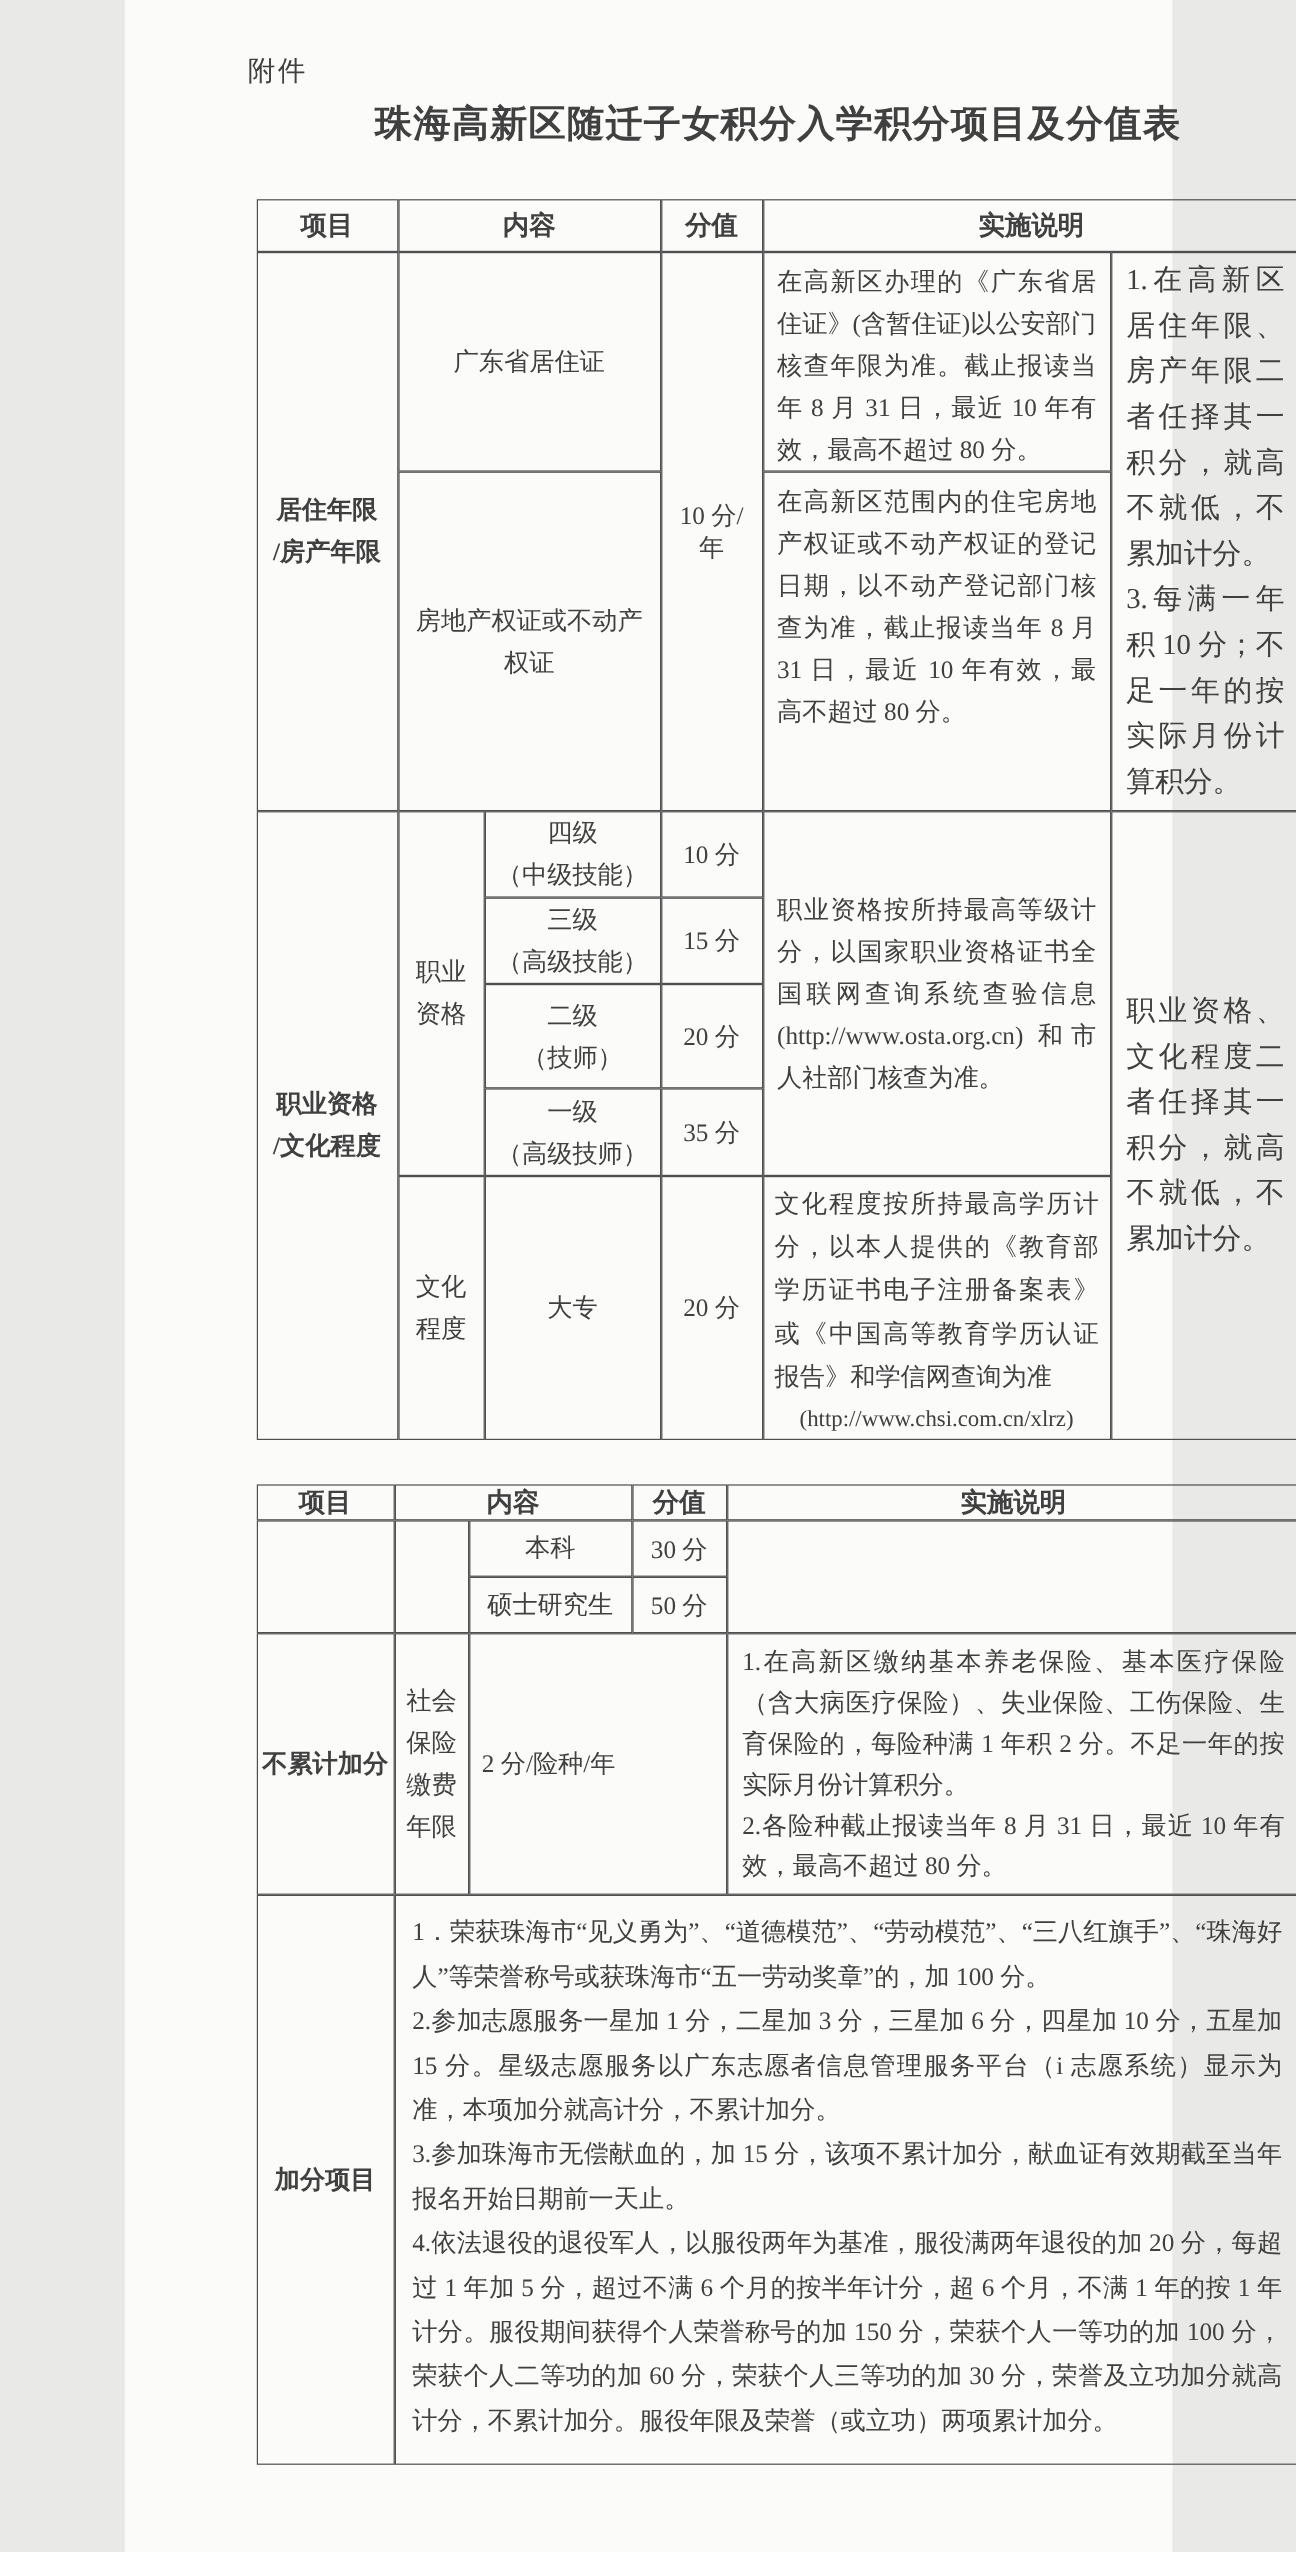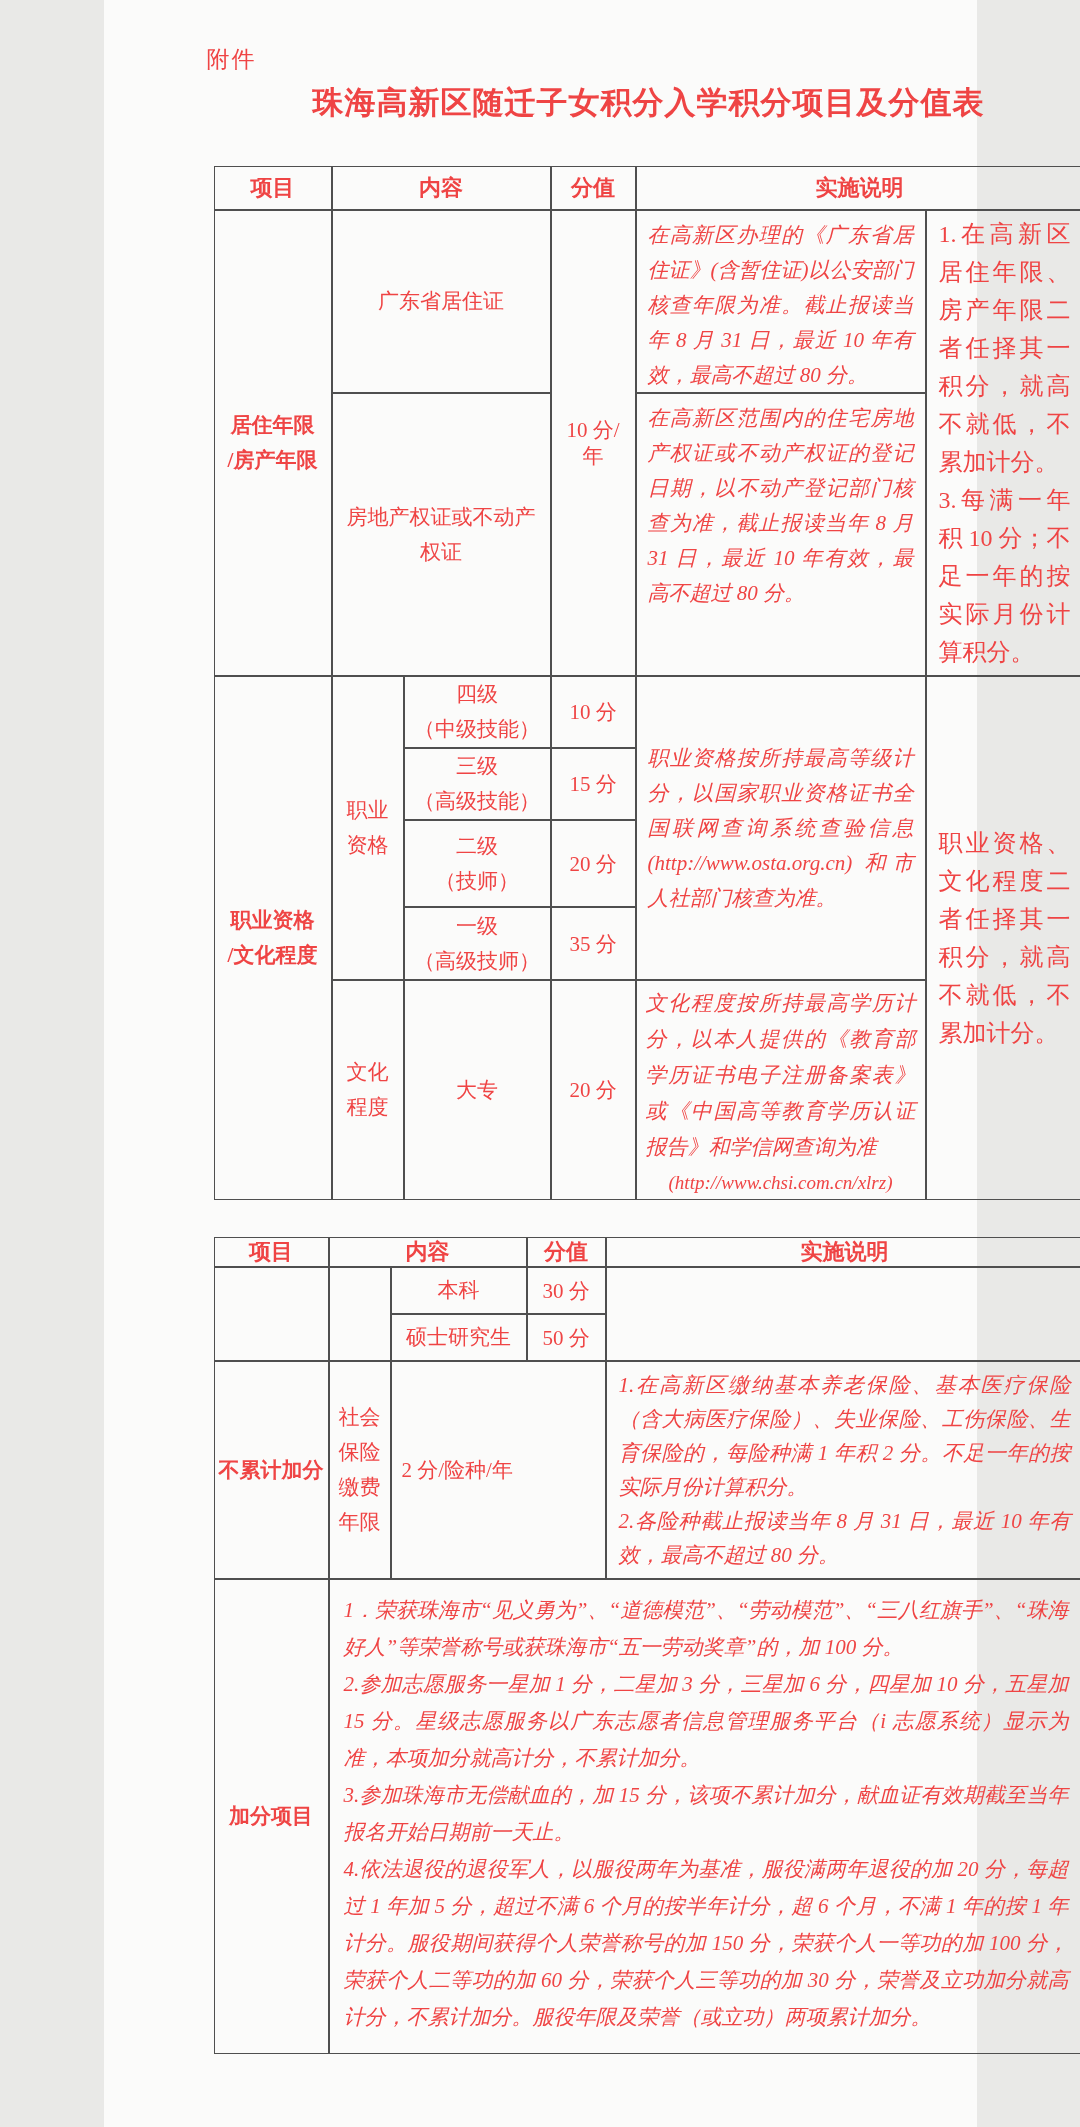--- a/index.html
+++ b/index.html
@@ -1,19 +1,19 @@
 <!DOCTYPE html>
 <html><head>
 <meta charset="utf-8">
 <style>
   * { box-sizing: border-box; }
   html,body { margin:0; padding:0; background:#e9e9e7; }
   .page {
     position:relative; width:873px; height:2127px; margin:0 auto;
-    background:#fbfbfa; color:#ef4444;
+    background:#fbfbfa; color:#404040;
     font-family:"Liberation Serif","DejaVu Serif",serif;
   }
   .doc-label { position:absolute; left:103px; top:44px; font-size:23px; letter-spacing:2px; }
   .doc-title {
     position:absolute; left:110px; top:82px; width:870px; margin:0;
     text-align:center; font-size:31px; font-weight:bold; letter-spacing:1px;
   }
   .tbl { position:absolute; left:110px; display:grid; }
   .tbl1 {
     top:166px;
@@ -29,21 +29,21 @@
     border:1px solid #4f4f4f;
     display:flex; align-items:center; justify-content:center;
     text-align:center; font-size:21px; padding:2px 4px;
     white-space:pre-line; line-height:35px;
   }
   .hd { font-weight:bold; font-size:22px; line-height:24px; }
   .bold { font-weight:bold; }
   .note {
     display:flex; flex-direction:column; justify-content:flex-start;
     text-align:justify; white-space:normal;
-    padding:7px 11px; line-height:35px; font-size:21px;font-style:italic;
+    padding:7px 11px; line-height:35px; font-size:21px;
   }
   .note p { margin:0; }
   .vmid { justify-content:center; }
   .side {
     display:flex; flex-direction:column; justify-content:center;
     text-align:justify; white-space:normal;
     padding:6px 12px; line-height:38px; font-size:24px;
   }
   .side p { margin:0; }
   .ins-note { line-height:34px; padding:6px 12px; }

